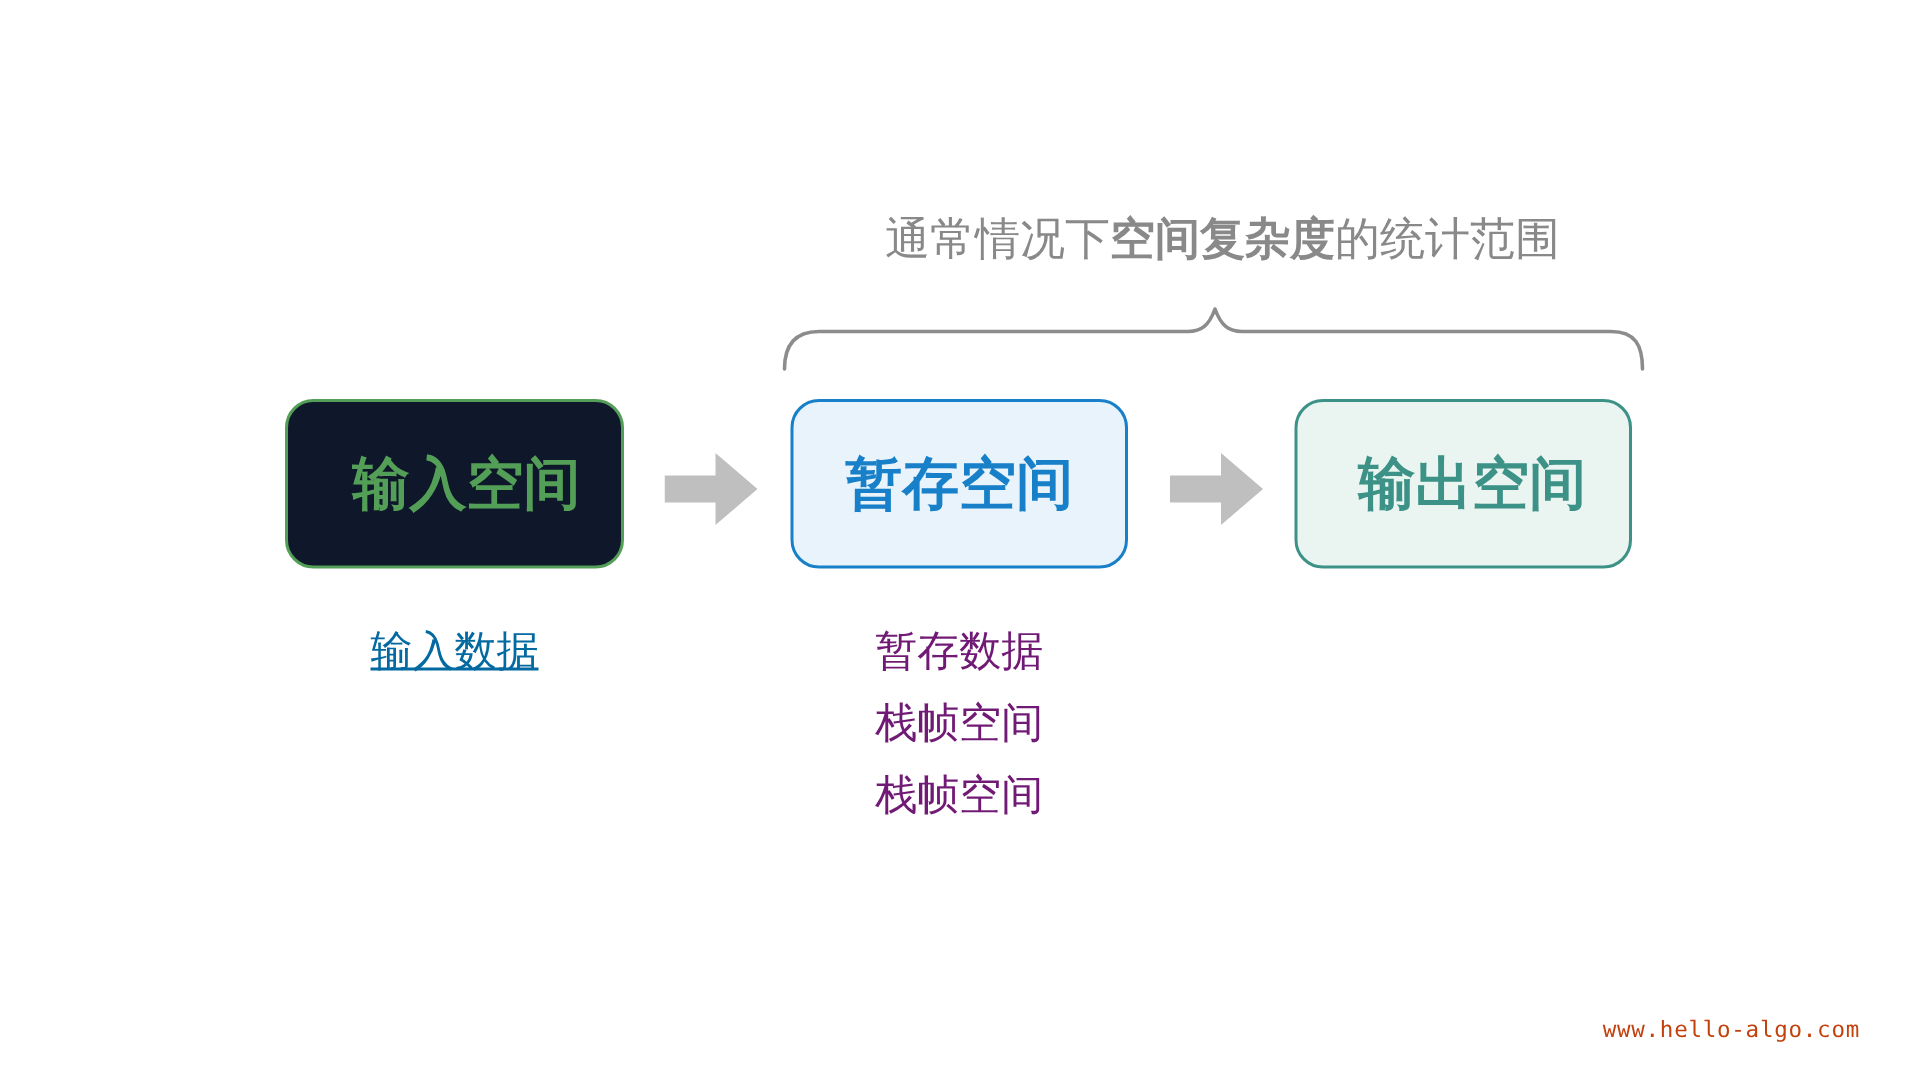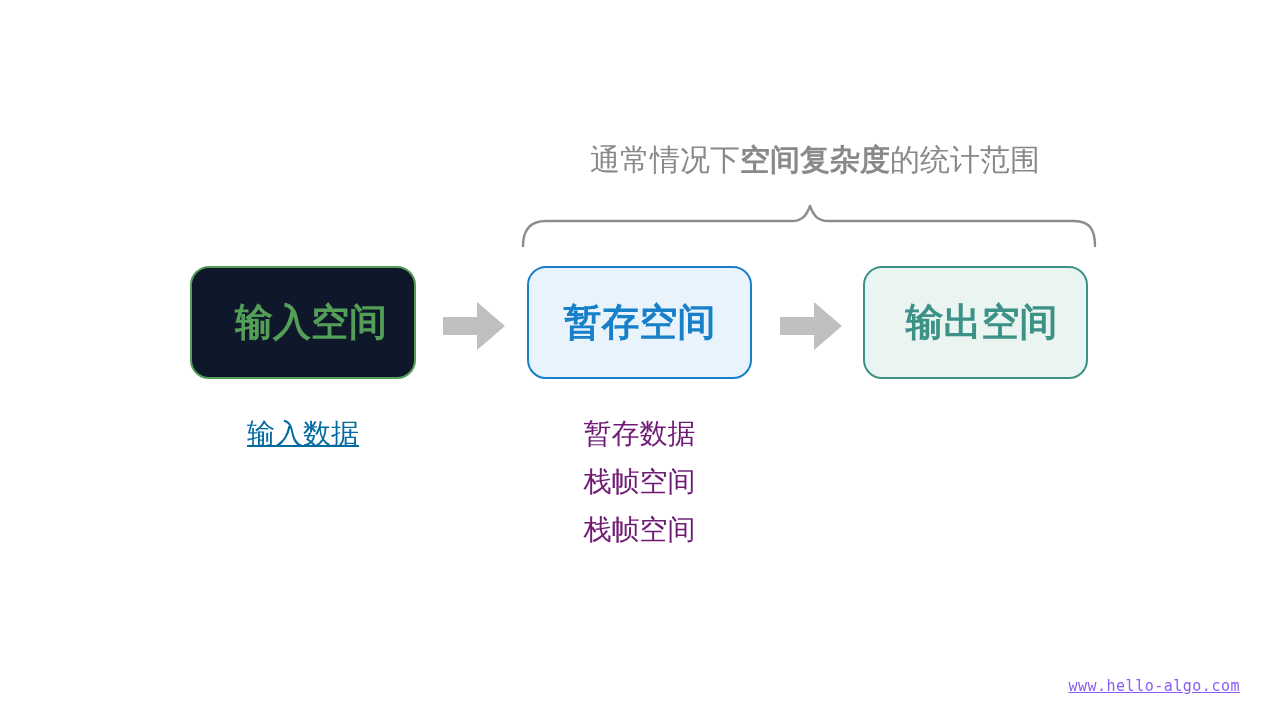--- a/index.html
+++ b/index.html
@@ -122,15 +122,15 @@
     <div>输入数据</div>
   </div>
 
   <div class="note note-2" style="color: #701a75;">
     <div>暂存数据</div>
     <div>栈帧空间</div>
     <div>栈帧空间</div>
   </div>
 
 
-  <div class="watermark" style="color: #8b5cf6; text-decoration: underline;">www.hello-algo.com</div>
+  <div class="watermark" style="color: #c2410c;">www.hello-algo.com</div>
 
 </div>
 
 </body></html>

